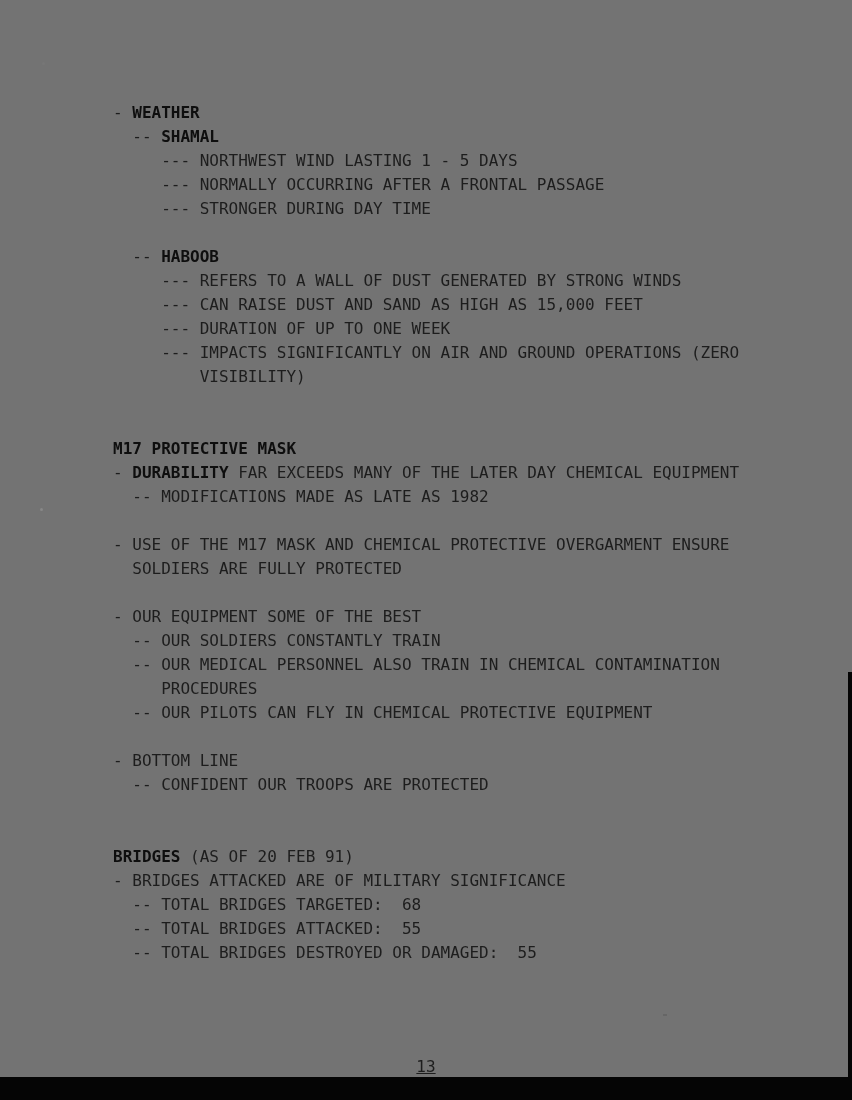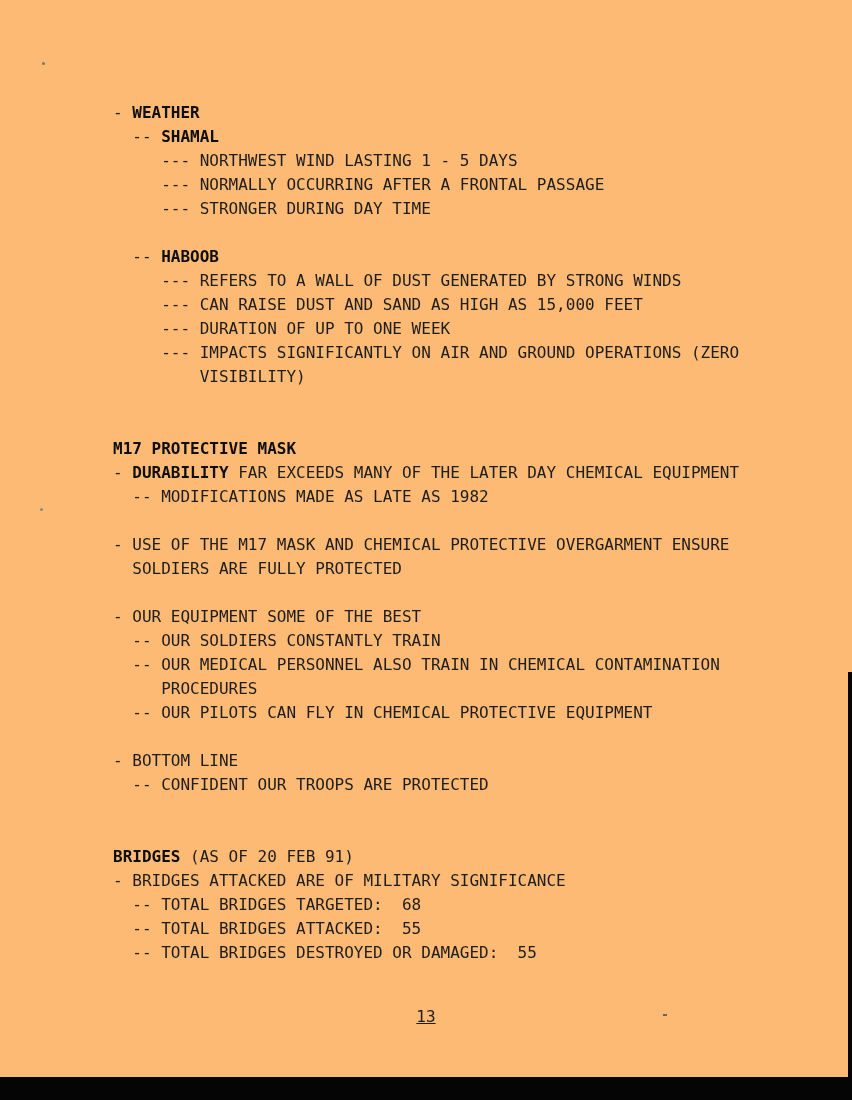--- a/index.html
+++ b/index.html
@@ -10,41 +10,41 @@
     width: 852px;
     height: 1100px;
     position: relative;
     background: #fdfdfb;
     overflow: hidden;
     font-family: "DejaVu Sans Mono", "Liberation Mono", monospace;
   }
   .page {
     position: absolute;
     inset: 0;
-    background: #fdba74;
+    background: #737373;
   }
   .doc {
     position: absolute;
     left: 113px;
     top: 101px;
     font-size: 16px;
     line-height: 24px;
     color: #1d1d1d;
     white-space: pre;
   }
   .line {
     height: 24px;
   }
   .b {
     font-weight: bold;
     color: #0e0e0e;
   }
   .page-number {
     position: absolute;
-    top: 1007px;
+    top: 1057px;
     left: 0;
     width: 852px;
     text-align: center;
     font-size: 16px;
     color: #1d1d1d;
     font-family: "DejaVu Sans Mono", "Liberation Mono", monospace;
     text-decoration: underline;
   }
   
   .scan-bottom-bar {

